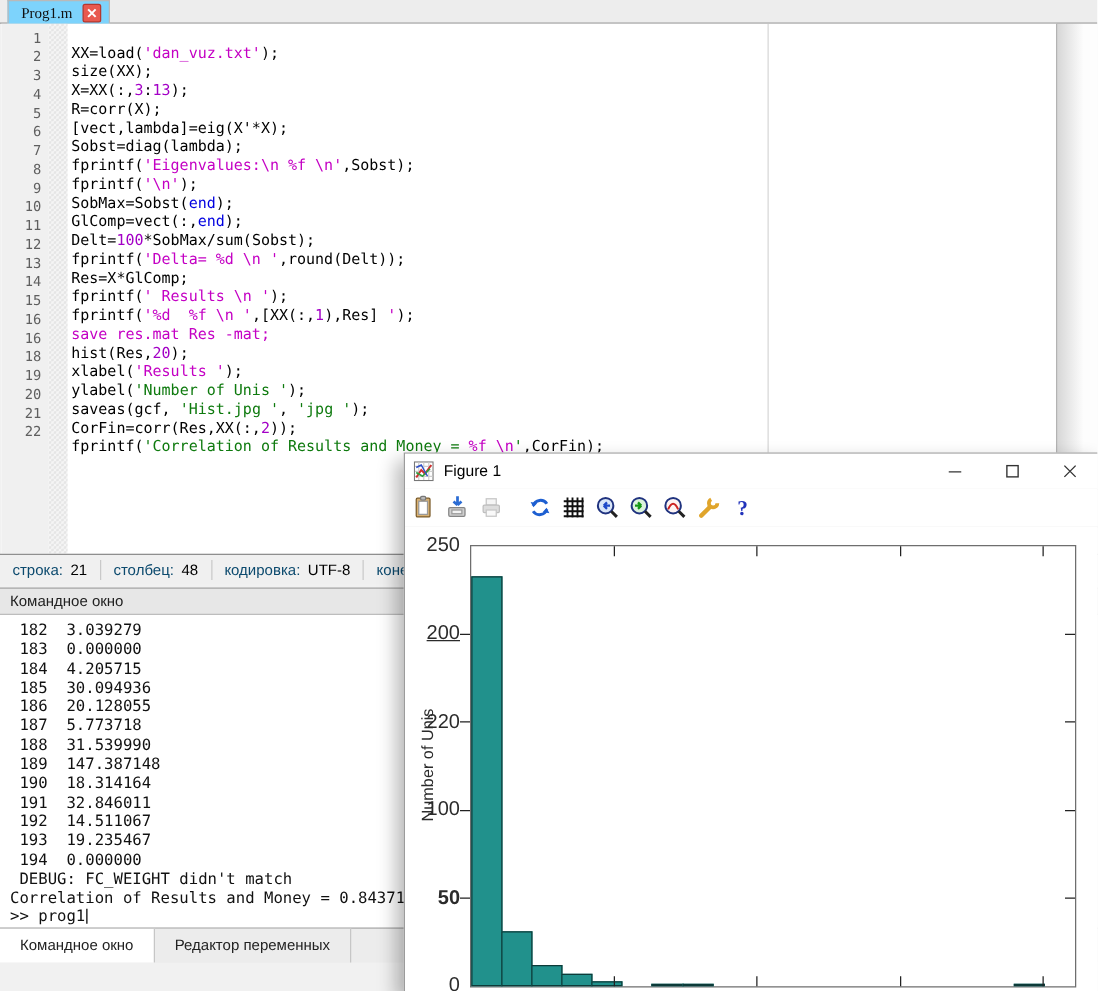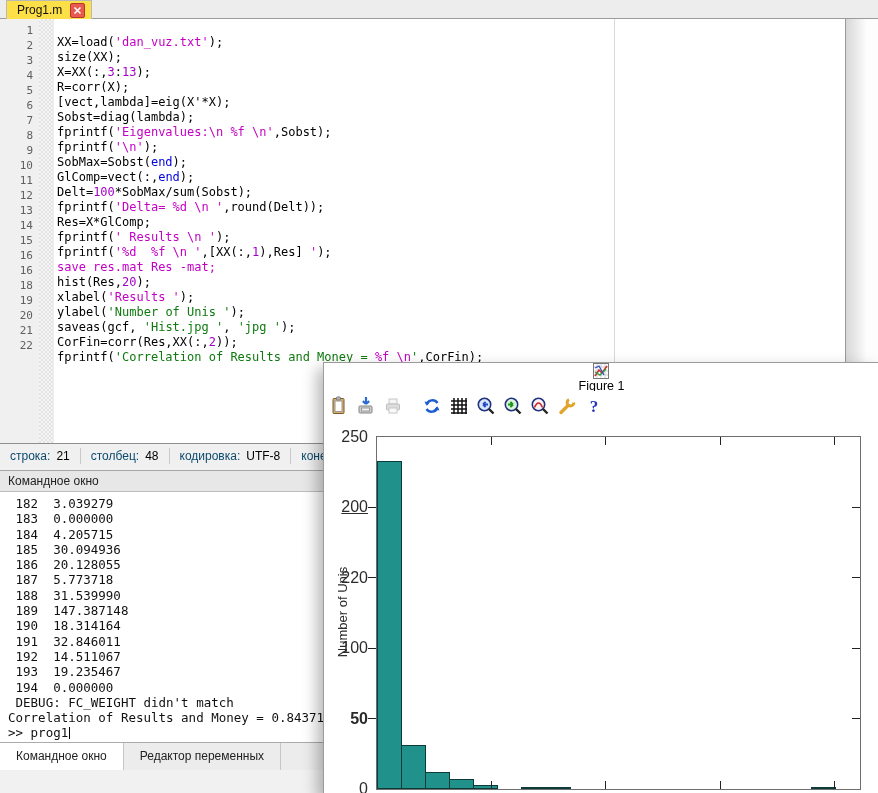--- a/index.html
+++ b/index.html
@@ -2,23 +2,23 @@
 <html><head>
 <meta charset="utf-8">
 <style>
   html,body{margin:0;padding:0;background:#fff;}
   #root{position:relative;width:878px;height:793px;overflow:hidden;background:#f1f1f1;
         font-family:"Liberation Sans",sans-serif;-webkit-font-smoothing:antialiased;}
 
   
   .tab-bar{position:absolute;left:0;top:0;width:878px;height:19px;background:#ededed;
            border-bottom:1px solid #9c9c9c;box-sizing:border-box;}
-  .ed-tab{position:absolute;left:6px;top:0;height:19px;padding:0 6px 0 10px;background:#fde047;
+  .ed-tab{position:absolute;left:6px;top:0;height:19px;padding:0 6px 0 10px;background:#7dd3fc;
           border:1px solid #b9b9b9;border-bottom:none;box-sizing:border-box;
-          display:flex;align-items:center;gap:8px;font-size:12px;color:#111;}
+          display:flex;align-items:center;gap:8px;font-size:12px;color:#111;font-family:Liberation Serif, serif;}
   .tab-close{width:13px;height:13px;background:#e8594f;border:1px solid #b5372e;border-radius:2px;
              display:flex;align-items:center;justify-content:center;}
   .editor-body{position:absolute;left:1px;top:19px;width:845px;height:424px;background:#fff;
                border-right:1px solid #9a9a9a;box-sizing:border-box;overflow:hidden;}
   .gutter{position:absolute;left:0;top:0;width:38px;height:100%;background:#f0f0f0;
           padding-top:4px;box-sizing:border-box;}
   .ln{height:15px;line-height:15px;text-align:right;padding-right:6px;font-size:11px;
       color:#5f5f5f;font-family:"DejaVu Sans Mono",monospace;}
   .bp-margin{position:absolute;left:38px;top:0;width:15px;height:100%;background:#f5f5f5;
      background-image:linear-gradient(45deg,#e3e3e3 25%,transparent 25%,transparent 75%,#e3e3e3 75%),
@@ -52,21 +52,21 @@
   
   .bottom-tabs{position:absolute;left:0;top:742px;width:878px;height:28px;background:#ececec;
                border-top:1px solid #ababab;box-sizing:border-box;display:flex;font-size:12px;color:#222;}
   .b-tab{padding:0 16px;line-height:26px;border-right:1px solid #c6c6c6;background:#ececec;}
   .b-tab.active{background:#fff;}
 
   
   .fig-win{position:absolute;left:323px;top:362px;width:557px;height:433px;background:#fff;
            border:1px solid #9b9b9b;box-sizing:border-box;box-shadow:-6px 6px 14px rgba(0,0,0,.28);}
   .fig-title{position:absolute;left:0;top:0;right:0;height:28px;background:#fff;display:flex;
-             align-items:center;border-bottom:1px solid #ececec;flex-direction:column;}
+             align-items:center;border-bottom:1px solid #ececec;}
   .fig-ico{width:16px;height:16px;margin:0 8px 0 7px;}
   .fig-title-text{font-size:12.5px;color:#000;flex:1;}
   .win-btns{display:flex;height:28px;}
   .win-btn{width:46px;height:28px;display:flex;align-items:center;justify-content:center;}
   .fig-toolbar{position:absolute;left:0;top:28px;right:0;height:30px;background:#fff;
                border-bottom:1px solid #dcdcdc;display:flex;align-items:center;padding-left:5px;}
   .tb-icon{width:20px;height:20px;margin-right:7px;display:inline-flex;}
   .tb-icon.gap{margin-left:12px;}
   .tb-icon.disabled{opacity:.55;filter:grayscale(1);}
   .fig-canvas{position:absolute;left:0;top:58px;right:0;bottom:0;background:#fff;}

